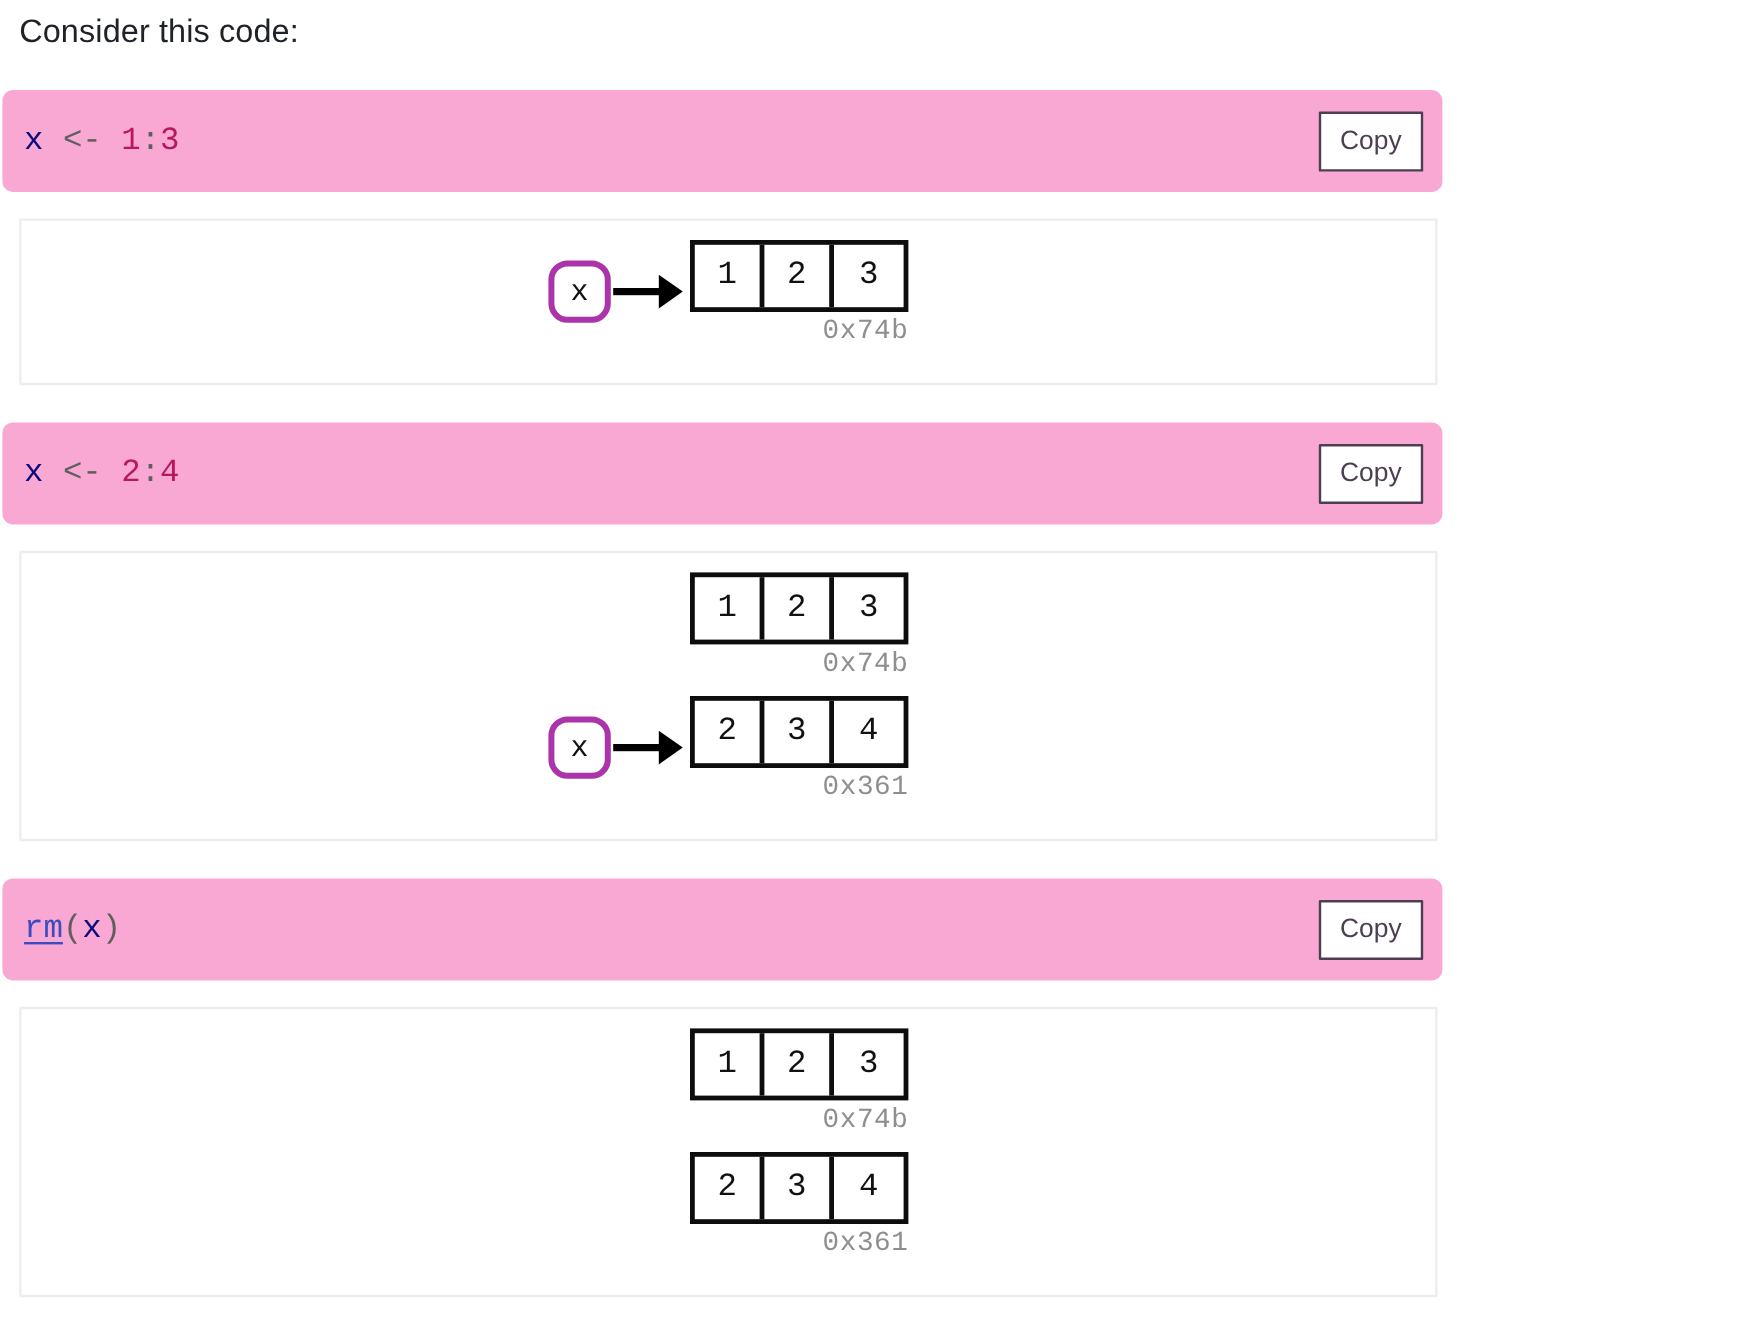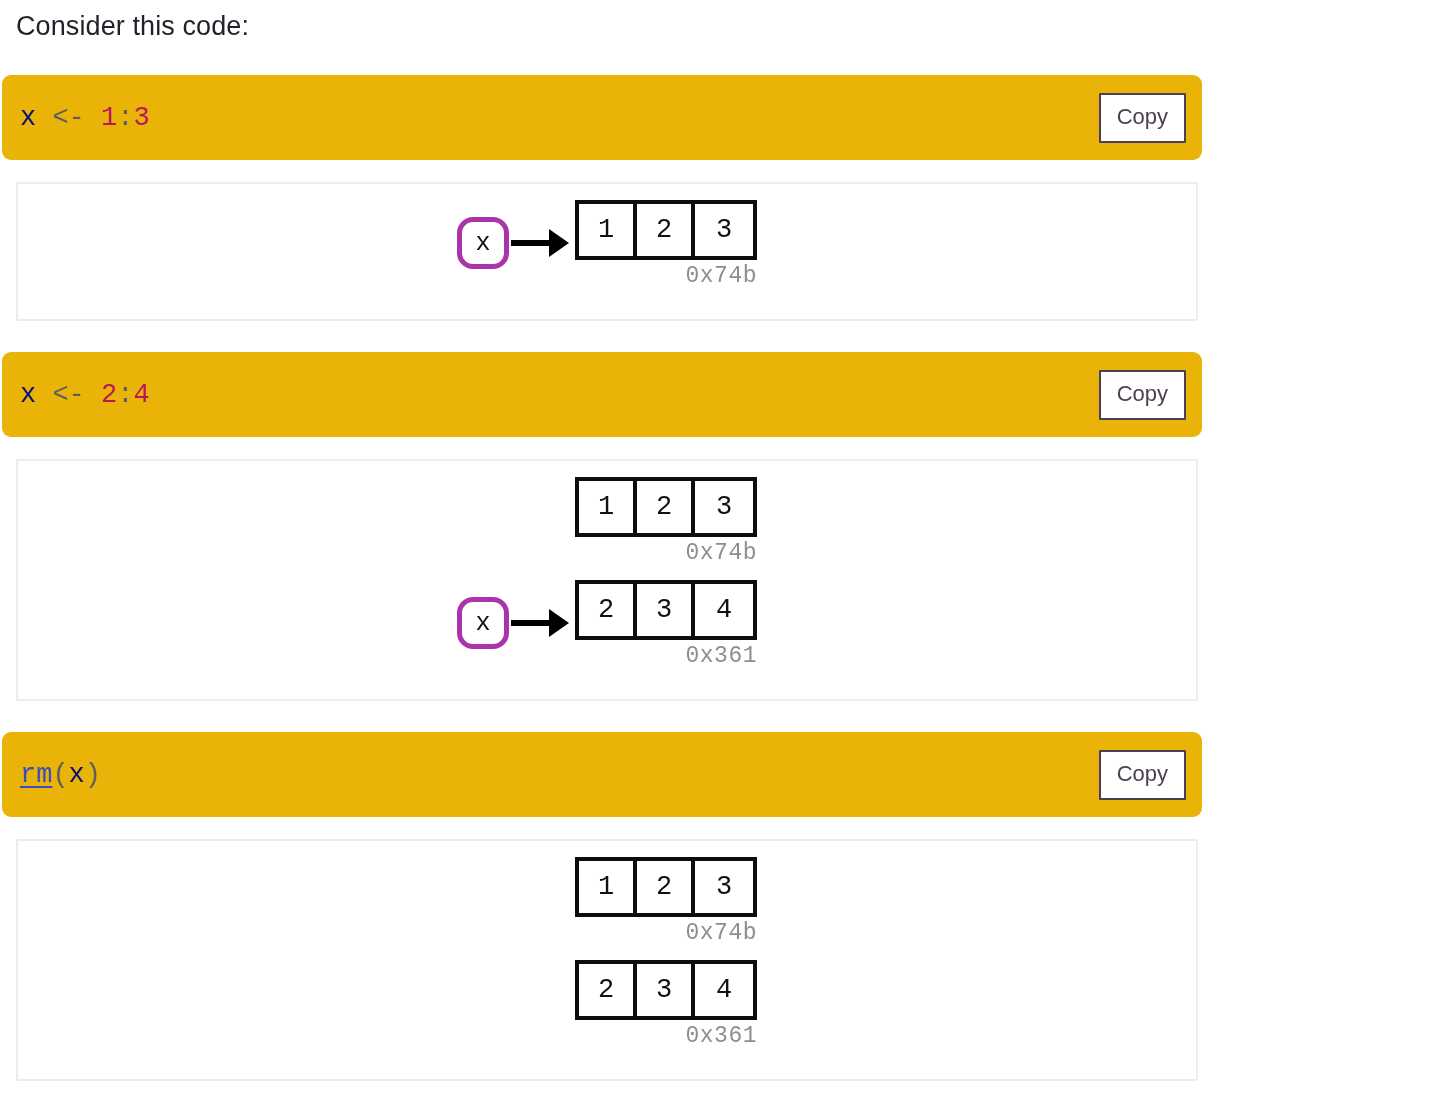--- a/index.html
+++ b/index.html
@@ -26,21 +26,21 @@
     color: #1f2229;
     letter-spacing: 0.1px;
     padding: 8px 0 0 16px;
     font-weight: 400;
   }
 
   
   .codeblock {
     position: relative;
     margin: 31px 42px 0 2px;
-    background: #eab308;
+    background: #f9a8d4;
     border-radius: 9px;
     min-height: 85px;
     padding: 24px 18px 24px 18px;
     display: flex;
     align-items: center;
   }
   .code {
     font-family: "Liberation Mono", "DejaVu Sans Mono", monospace;
     font-size: 27px;
     line-height: 1.35;

